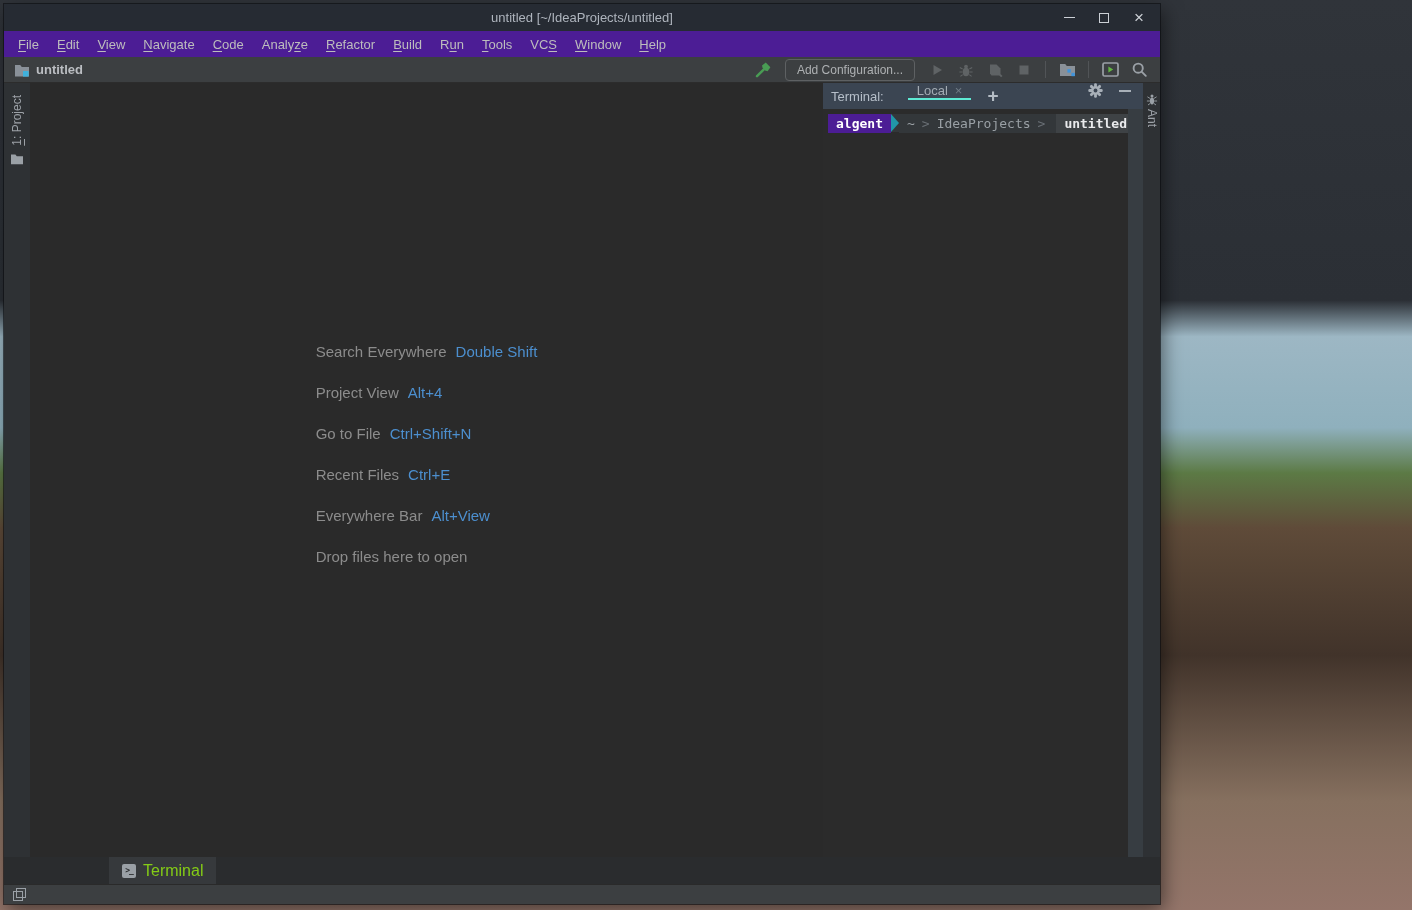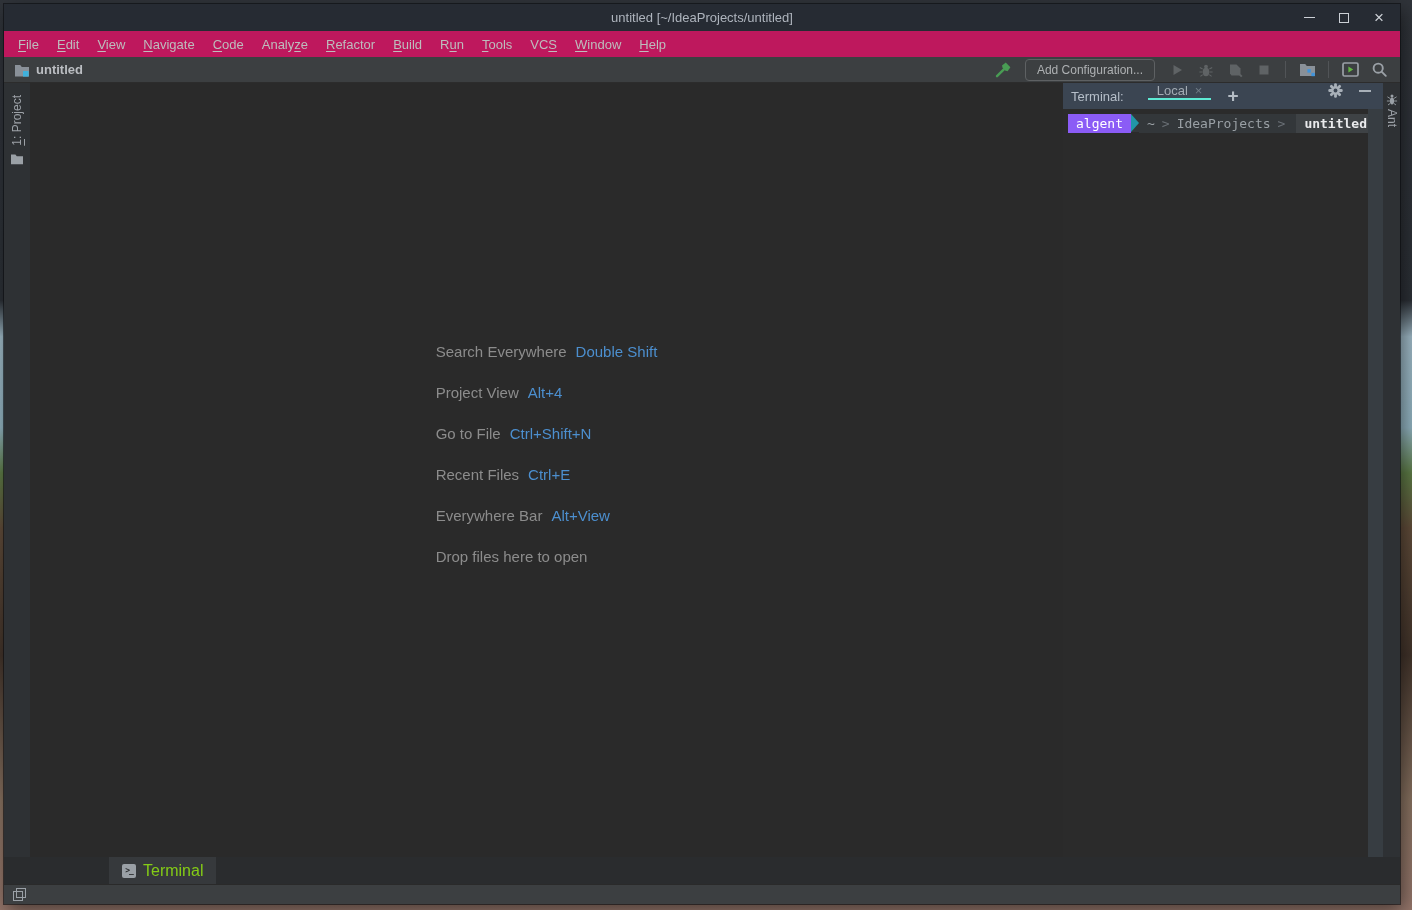--- a/index.html
+++ b/index.html
@@ -3,34 +3,34 @@
 <meta charset="utf-8">
 <style>
   * { margin:0; padding:0; box-sizing:border-box; }
   html,body { width:1412px; height:910px; overflow:hidden; }
   body {
     font-family:"Liberation Sans", sans-serif;
     background:linear-gradient(180deg,#30343a 0%,#2b2f35 33%,#9db7c4 37%,#8fb0bd 47%,#5c7a45 52%,#5f4b39 58%,#41332a 72%,#86705f 88%,#94756a 100%);
     position:relative;
   }
   .window {
-    position:absolute; left:4px; top:4px; width:1396px; height:900px;
+    position:absolute; left:4px; top:4px; width:1156px; height:900px;
     display:flex; flex-direction:column; background:#2a2a2a;
     box-shadow:0 0 0 1px rgba(10,12,15,.6), 3px 6px 18px rgba(0,0,0,.5);
   }
   
   .titlebar { flex:0 0 27px; background:#262b33; position:relative; display:flex; align-items:center; }
   .title-text { position:absolute; left:0; right:0; text-align:center; color:#aeb4bd; font-size:13px; }
   .win-controls { margin-left:auto; display:flex; align-items:center; gap:21px; padding-right:14px; z-index:2; }
   .ctrl { color:#ccd0d6; cursor:default; display:flex; align-items:center; justify-content:center; width:14px; height:14px; }
   .ctrl-min span { display:block; width:11px; height:0; border-top:1.6px solid #ccd0d6; }
   .ctrl-max span { display:block; width:10px; height:10px; border:1.6px solid #ccd0d6; }
   .ctrl-close { font-size:17px; line-height:14px; }
   
-  .menubar { flex:0 0 26px; background:#be185d; display:flex; align-items:center; padding-left:5px; }
+  .menubar { flex:0 0 26px; background:#4c1d95; display:flex; align-items:center; padding-left:5px; }
   .menu-item { color:#bdbdbd; font-size:13px; padding:0 9px; cursor:default; }
   .menu-item .mnemonic { text-decoration:underline; text-underline-offset:2px; }
   
   .navbar { flex:0 0 26px; background:#3c3f41; border-bottom:1px solid #2c2c2c; display:flex; align-items:center; padding:0 10px; }
   .nav-project { display:flex; align-items:center; gap:6px; color:#bbbec2; font-size:13px; font-weight:bold; }
   .nav-right { margin-left:auto; display:flex; align-items:center; gap:7px; }
   .tb-icon { width:22px; height:22px; display:flex; align-items:center; justify-content:center; }
   .add-config-btn { background:transparent; border:1px solid #5e6163; border-radius:4px; color:#aeb1b3; font-size:12px; padding:3px 11px; font-family:inherit; margin:0 4px; }
   .tb-sep { width:1px; height:17px; background:#515457; margin:0 3px; }
   
@@ -55,21 +55,21 @@
   .term-tab { display:flex; align-items:center; gap:7px; padding:0 9px; border-bottom:2px solid #5eead4; cursor:default; }
   .term-tab-label { color:#a3abb3; font-size:13px; }
   .term-tab-close { color:#6f7a85; font-size:13px; }
   .term-plus { color:#b4bcc4; font-size:19px; font-weight:bold; margin-left:16px; align-self:center; line-height:10px; }
   .term-header-right { margin-left:auto; display:flex; align-items:center; gap:16px; padding-right:4px; }
   .term-min span { display:block; width:12px; height:0; border-top:2px solid #a8b0b8; }
   .term-body { flex:1; background:#2b2b2b; position:relative; font-family:"DejaVu Sans Mono", monospace; font-size:13px; padding:5px 0 0 5px; }
   .term-scrollbar { position:absolute; top:0; right:0; width:15px; height:100%; background:#373d42; }
   
   .prompt { display:flex; height:19px; align-items:stretch; line-height:19px; width:max-content; }
-  .seg-user { background:#8b5cf6; color:#ffffff; font-weight:normal; padding:0 8px; }
+  .seg-user { background:#4c1d95; color:#ffffff; font-weight:bold; padding:0 8px; }
   .pl-arrow { width:0; height:0; border-top:9.5px solid transparent; border-bottom:9.5px solid transparent; }
   .arrow-user { border-left:8px solid #2196a8; background:#33373a; }
   .seg-path { background:#33373a; color:#9aa0a5; display:flex; align-items:center; padding:0 4px 0 8px; }
   .seg-path .sep { color:#696f75; margin:0 7px; }
   .seg-dir { background:#3e4245; color:#e9eaec; font-weight:bold; padding:0 8px; }
   .arrow-end { border-left:8px solid #4e5356; }
   
   .bottom-tabs { flex:0 0 27px; background:#2a2c2e; display:flex; align-items:stretch; }
   .terminal-tab { margin-left:105px; background:#36393c; display:flex; align-items:center; gap:7px; padding:0 13px; cursor:default; }
   .terminal-tab-icon { width:14px; height:14px; border-radius:2px; background:#9aa0a6; color:#26282a; font-family:"DejaVu Sans Mono", monospace; font-size:8px; font-weight:bold; display:flex; align-items:center; justify-content:center; letter-spacing:-1px; }

